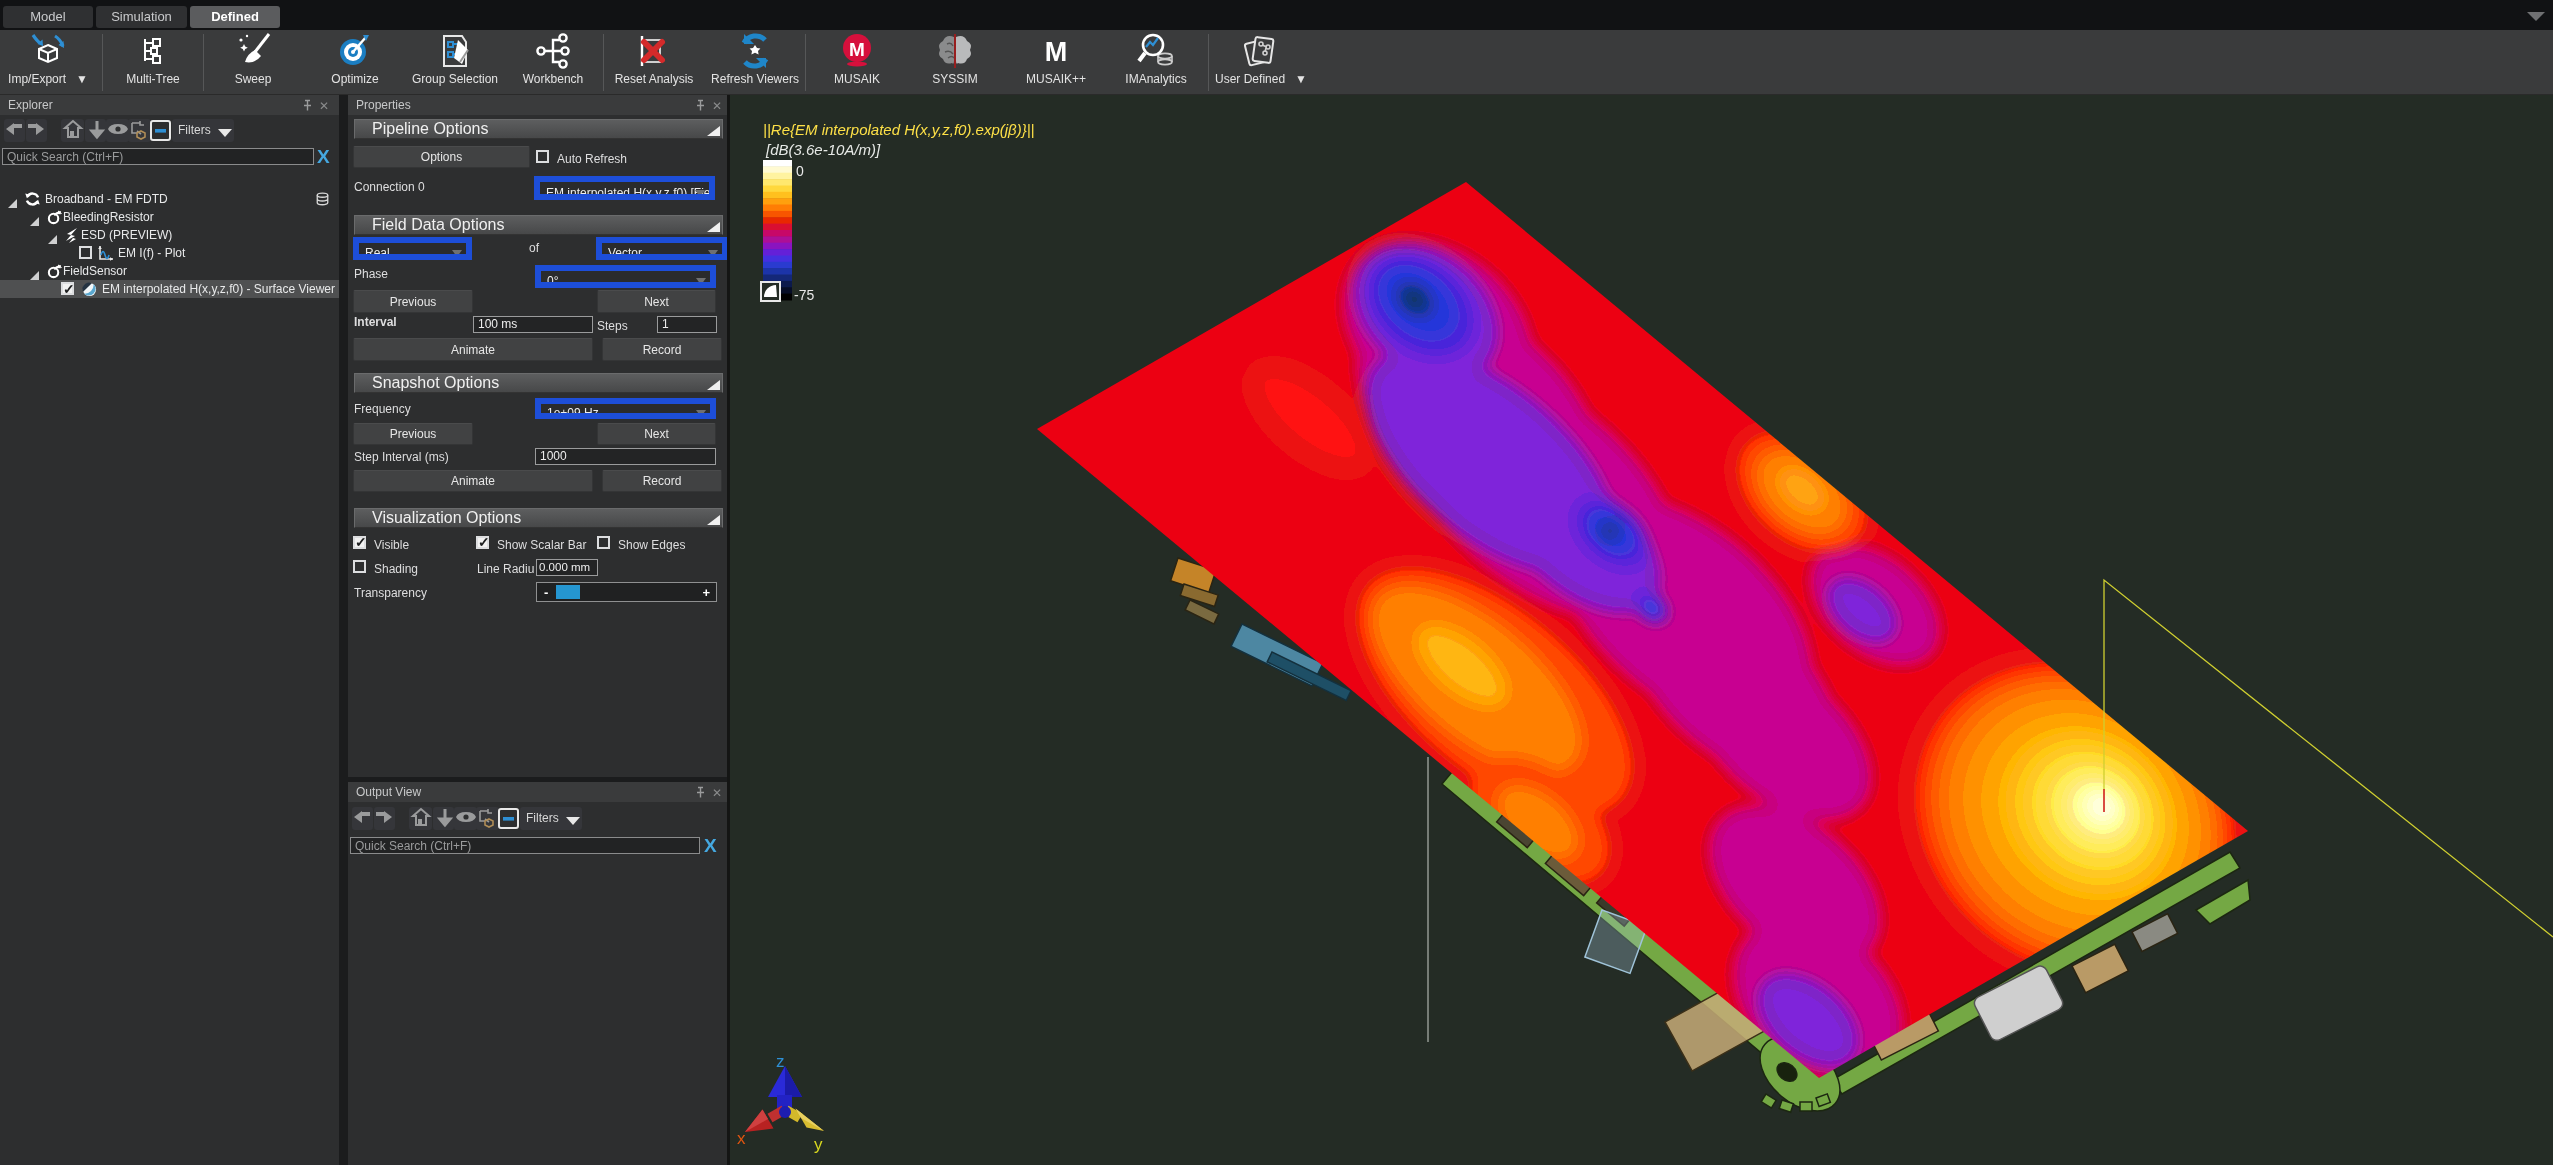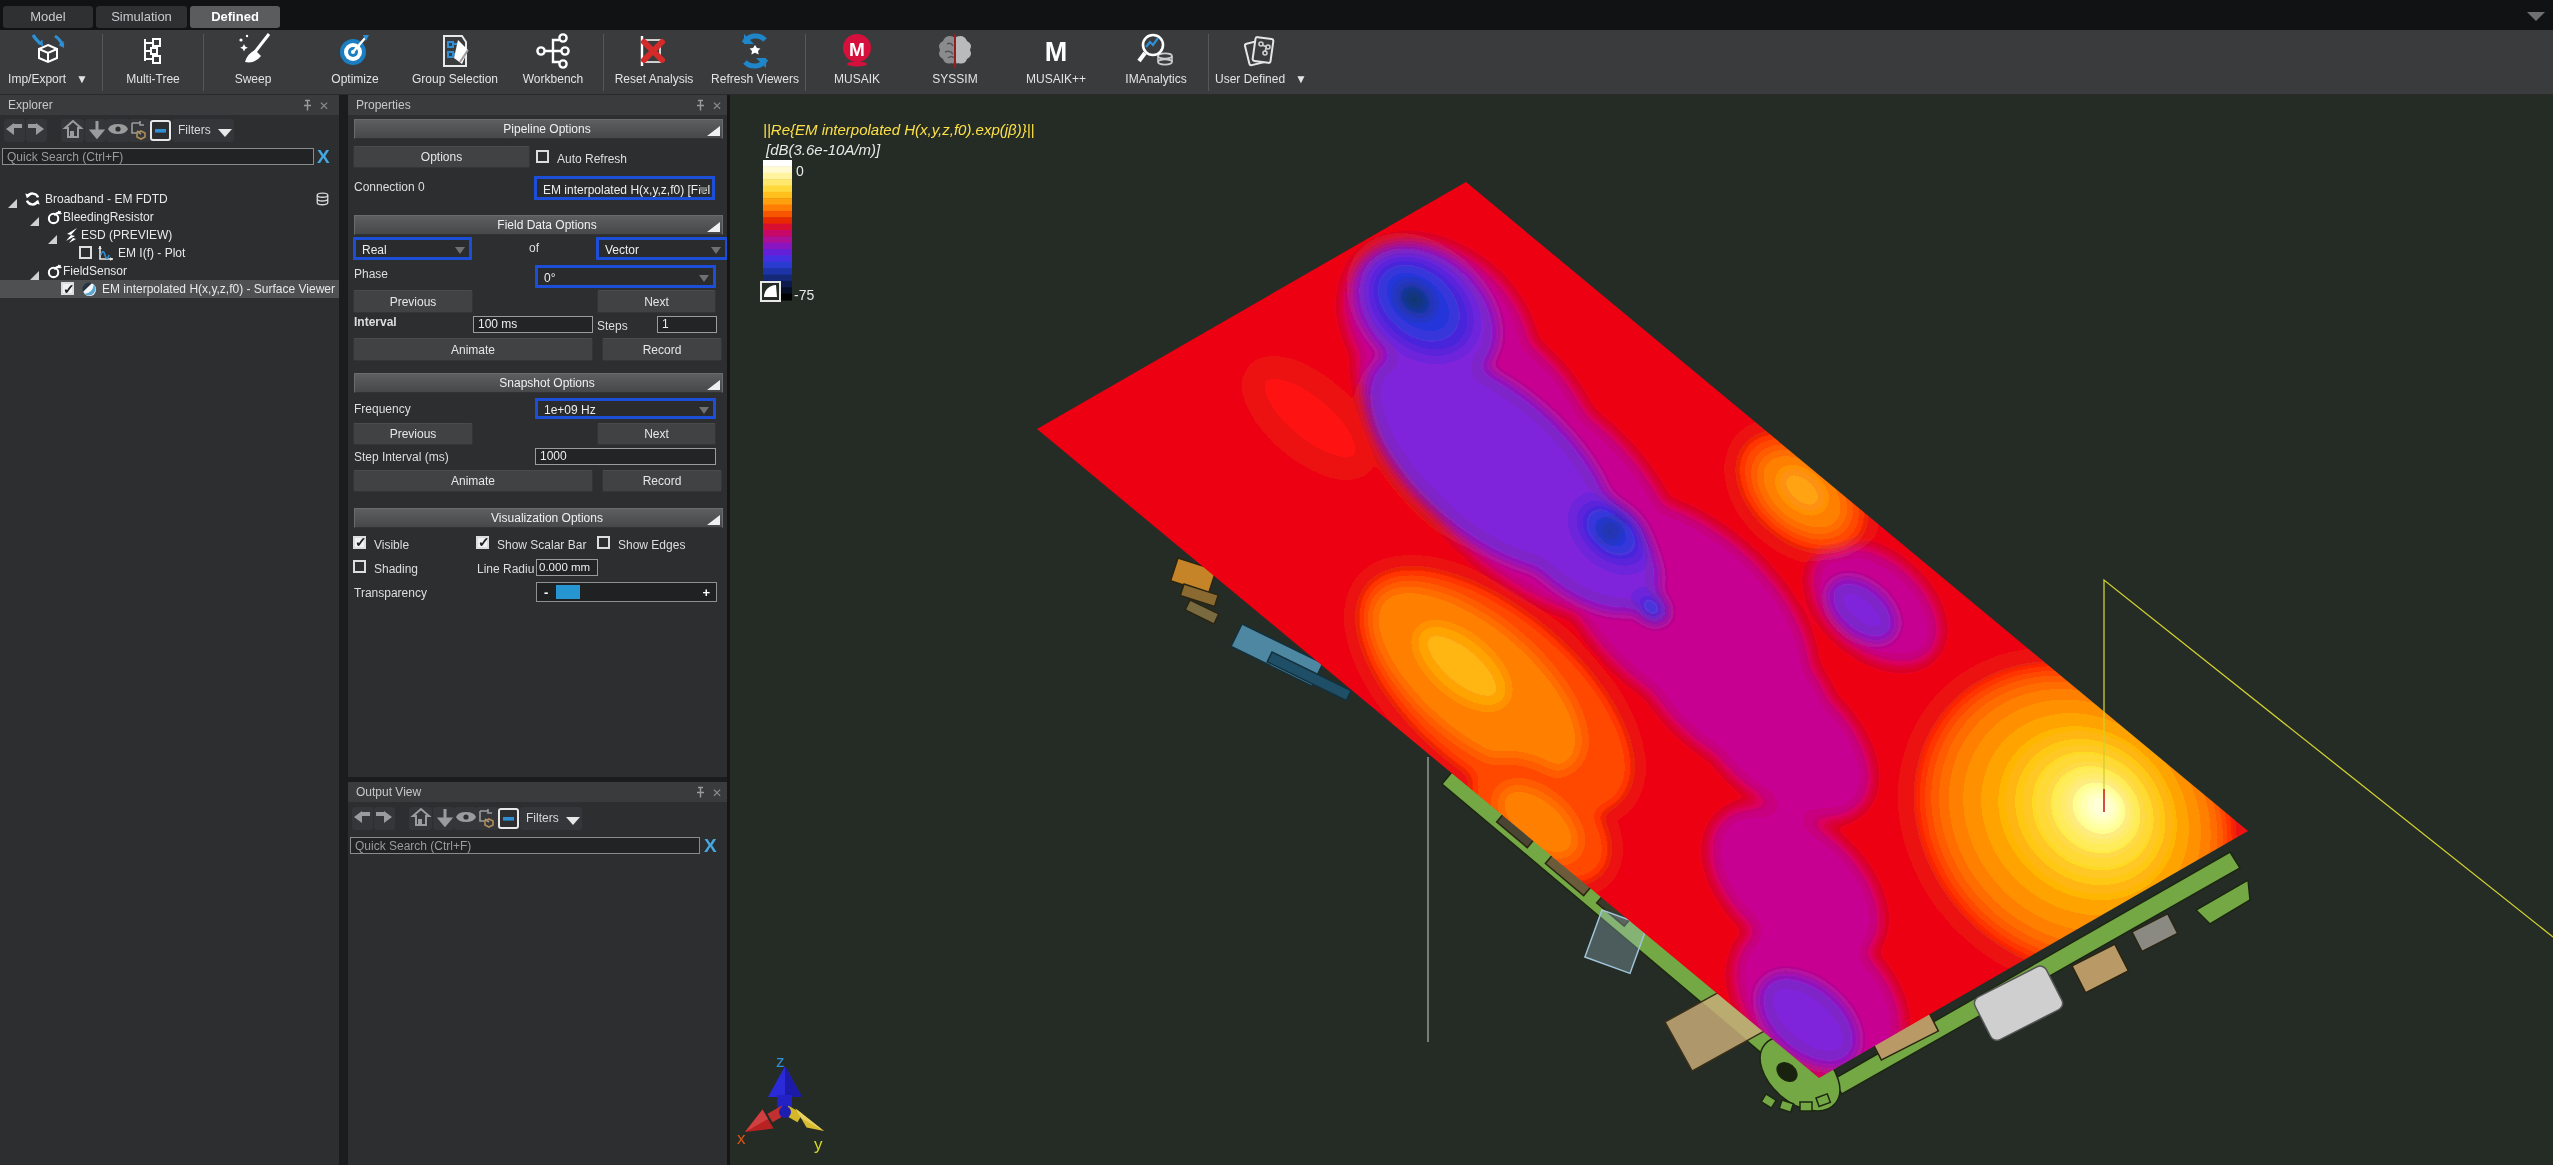--- a/index.html
+++ b/index.html
@@ -25,26 +25,26 @@
   #gap1 { left:339px; top:95px; width:9px; height:1070px; background:#1b1c1d; }
   #gap2 { left:348px; top:777px; width:379px; height:5px; background:#1b1c1d; }
   #vsep { left:727px; top:95px; width:3px; height:1070px; background:#141514; }
   .search { position:absolute; height:17px; background:#222324; border:1px solid #8a8b8c; color:#9a9b9c; font-size:12px; padding:0 4px; line-height:15px; }
   .bluex { position:absolute; color:#45a8e0; font-size:19px; font-weight:bold; }
   
   .trow { position:absolute; height:18px; color:#e8e9ea; font-size:12px; line-height:18px; white-space:nowrap; }
   .tri-exp { display:inline-block; width:0; height:0; border-left:9px solid transparent; border-bottom:9px solid #cfd0d1; margin-right:4px; }
   .cb { display:inline-block; width:13px; height:13px; border:2px solid #dcdddf; background:transparent; vertical-align:-2px; }
   
-  .sect { position:absolute; left:354px; height:20px; background:linear-gradient(#5d5e5f,#474849); border:1px solid #6a6b6c; border-bottom-color:#333; color:#f0f0f0; font-size:12px; line-height:18px; padding-left:17px; width:369px;text-align:center; }
+  .sect { position:absolute; left:354px; height:20px; background:linear-gradient(#5d5e5f,#474849); border:1px solid #6a6b6c; border-bottom-color:#333; color:#f0f0f0; font-size:16px; line-height:18px; padding-left:17px; width:369px; }
   .sect .cnr { position:absolute; right:2px; bottom:2px; width:0; height:0; border-left:13px solid transparent; border-bottom:10px solid #f0f0f0; }
   .btn { position:absolute; background:#414243; border:1px solid #343536; border-top-color:#4a4b4c; color:#e6e6e6; font-size:12px; text-align:center; border-radius:2px; }
   .lbl { position:absolute; color:#dededf; font-size:12px; white-space:nowrap; }
   .inp { position:absolute; background:#232425; border:1px solid #9a9b9c; color:#eee; font-size:12px; padding-left:4px; }
-  .drop { position:absolute; background:#2a2b2c; border:3px solid #1d4ed8; color:#eee; font-size:12px; padding-left:6px; padding-right:16px; overflow:hidden; white-space:nowrap; }
+  .drop { position:absolute; background:#2a2b2c; border:6px solid #1d4ed8; color:#eee; font-size:12px; padding-left:6px; padding-right:16px; overflow:hidden; white-space:nowrap; }
   .drop .da { position:absolute; right:4px; top:4px; width:0; height:0; border-left:5px solid transparent; border-right:5px solid transparent; border-top:7px solid #6f7071; }
   .pcb { position:absolute; width:13px; height:13px; border:2px solid #dcdddf; }
   .chk { position:absolute; color:#fff; font-size:14px; font-weight:bold; }
   
   #viewport { left:730px; top:95px; width:1823px; height:1070px; background:#242c25; }
 </style>
 </head>
 <body>
 <div id="root">
   <div id="tabbar" class="abs">

